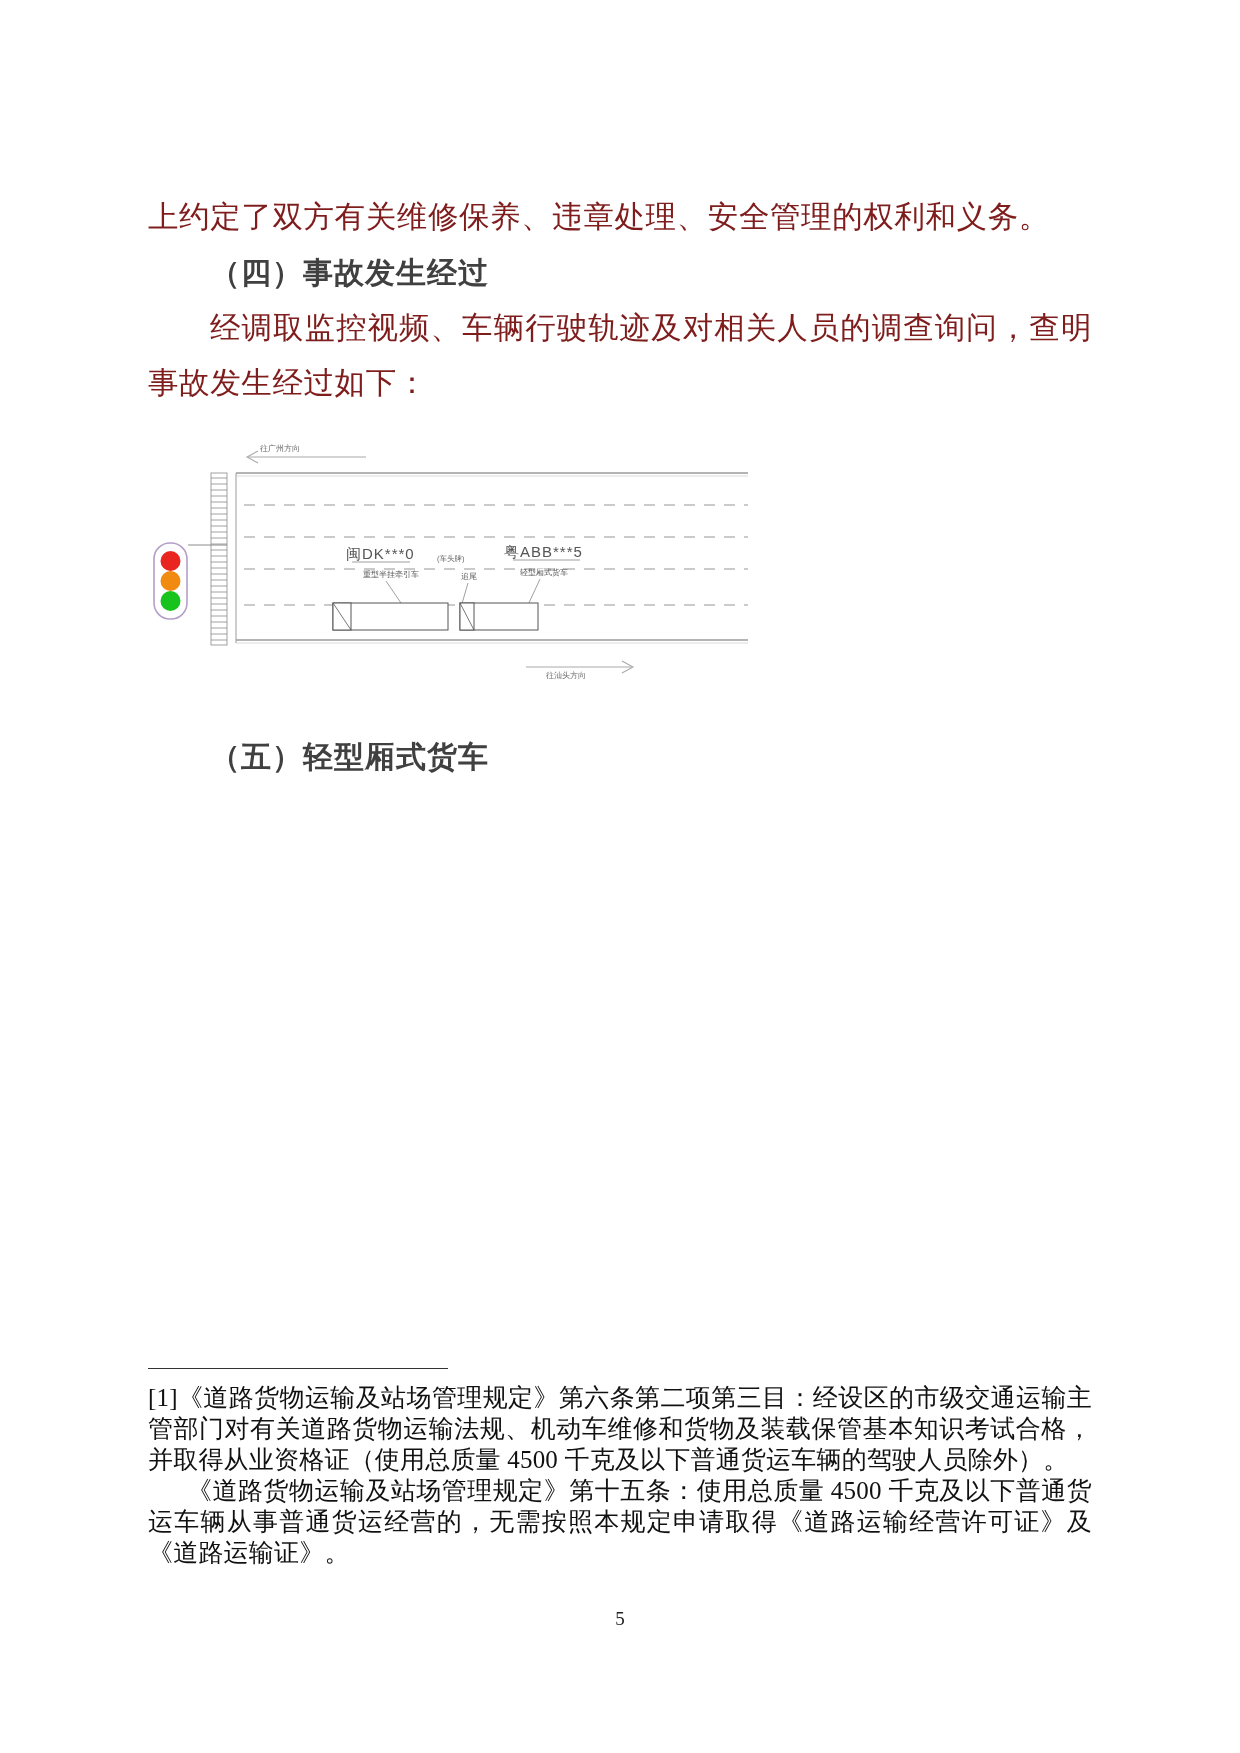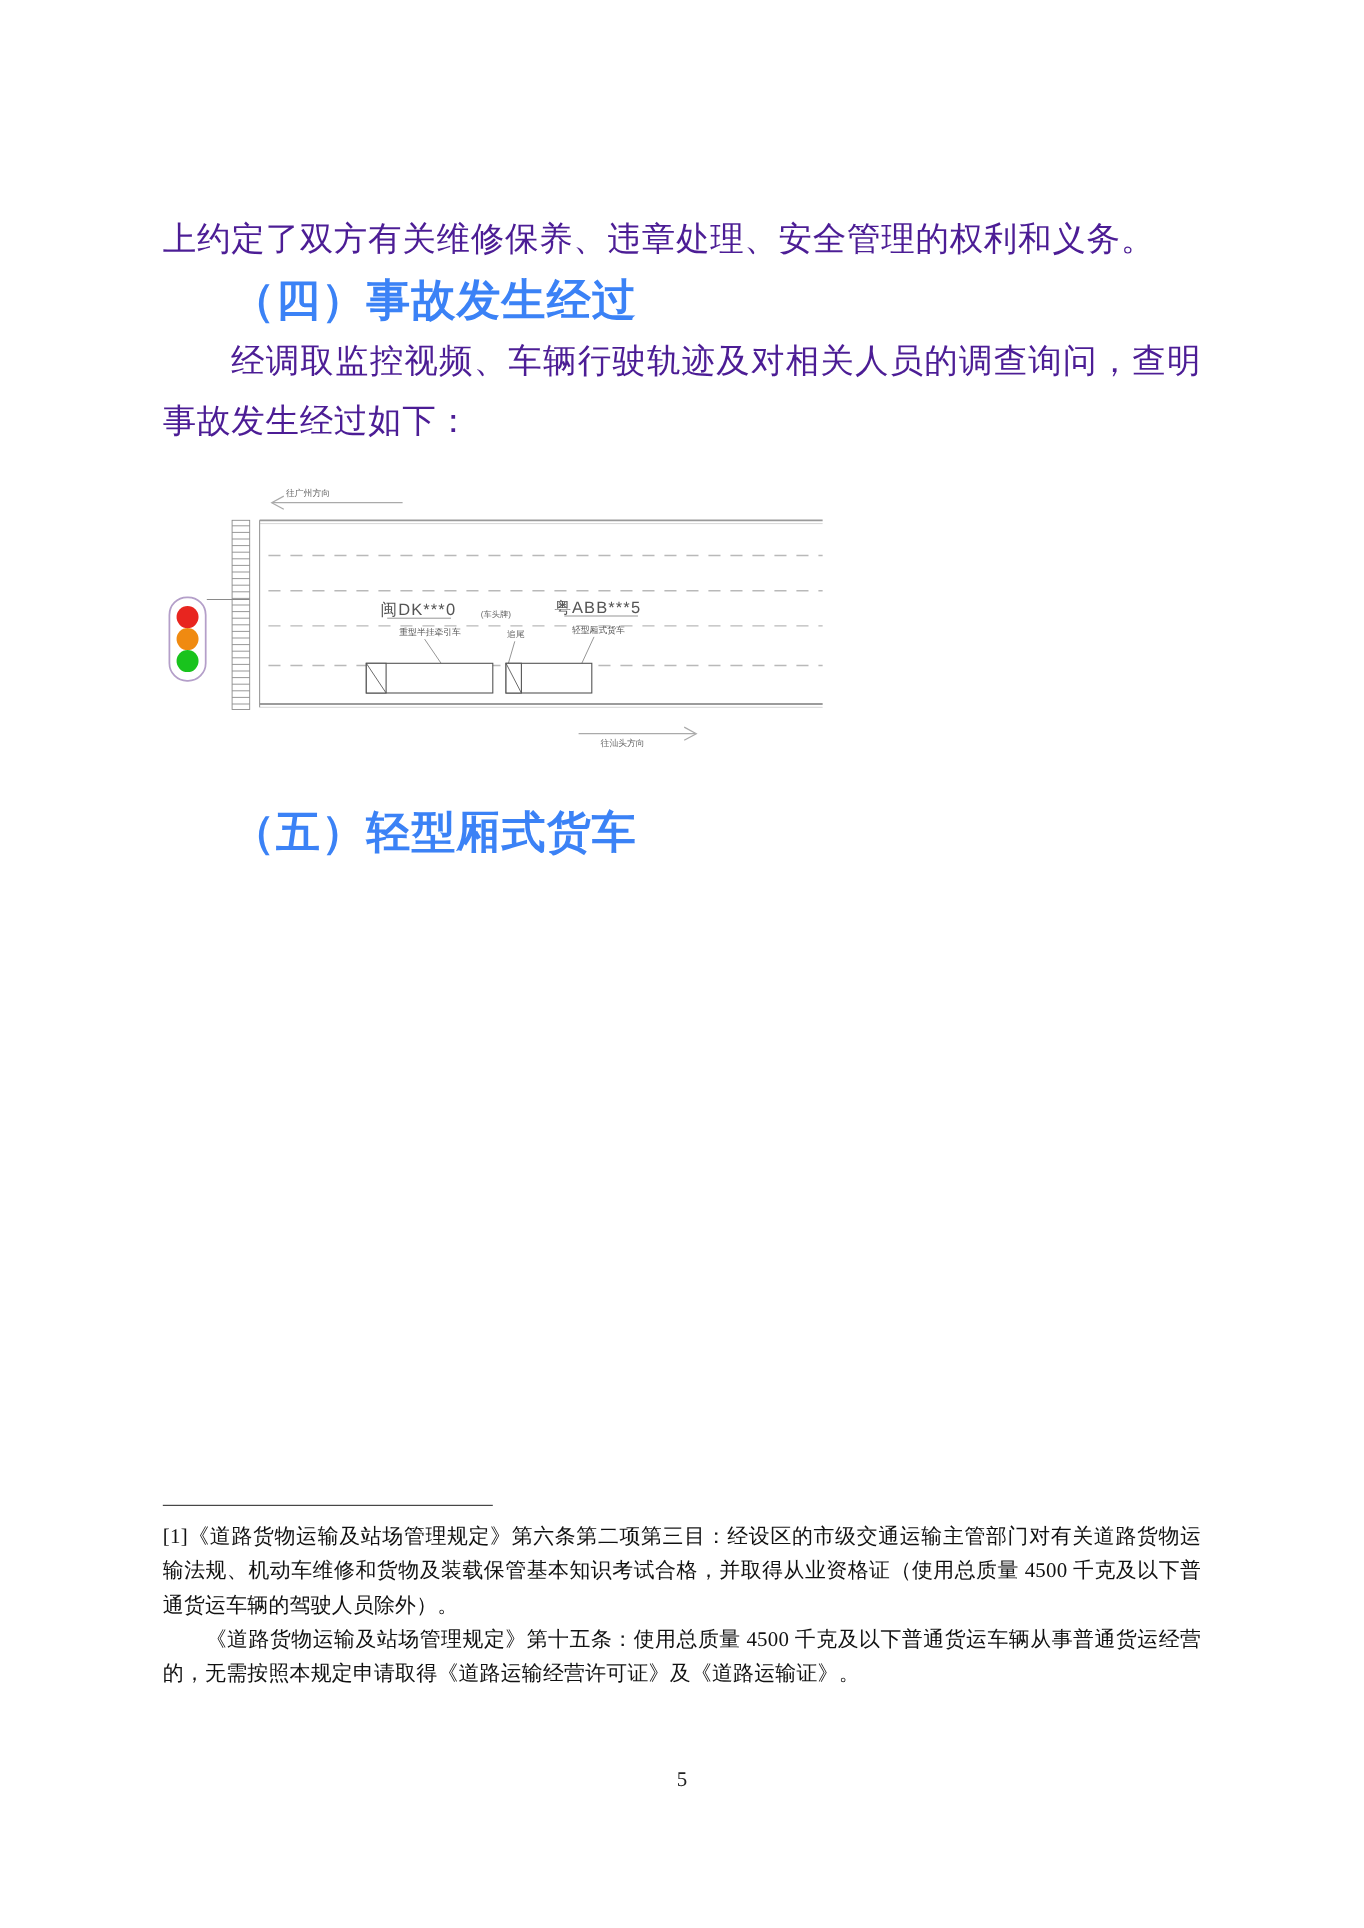--- a/index.html
+++ b/index.html
@@ -30,32 +30,32 @@
   }
 
   
   .p {
     font-size: 30.5px;
     line-height: 55px;
     letter-spacing: 0.6px;
     text-align: justify;
     text-justify: inter-ideograph;
     margin: 0;
-    color: #4c1d95;
+    color: #7f1d1d;
   }
   .p.indent { text-indent: 62px; }
 
   .h3 {
-    font-size: 40px;
+    font-size: 30px;
     line-height: 56px;
     font-weight: bold;
     text-indent: 62px;
     margin: 0;
     letter-spacing: 1px;
-    color: #3b82f6;
+    color: #404040;
   }
 
   .sup {
     font-size: 16px;
     vertical-align: super;
     line-height: 0;
   }
 
   
   .figure-wrap {
@@ -83,21 +83,21 @@
     top: 1368px;
     width: 944px;
   }
   .fn-rule {
     width: 300px;
     height: 0;
     border-top: 1.2px solid #333;
     margin-bottom: 13px;
   }
   .fn-p {
-    font-size: 19px;
+    font-size: 25px;
     line-height: 31px;
     text-align: justify;
     text-justify: inter-ideograph;
     margin: 0;
     letter-spacing: 0.2px;
     color: #111;
   }
   .fn-p.ind { text-indent: 39px; }
 
   .page-number {

